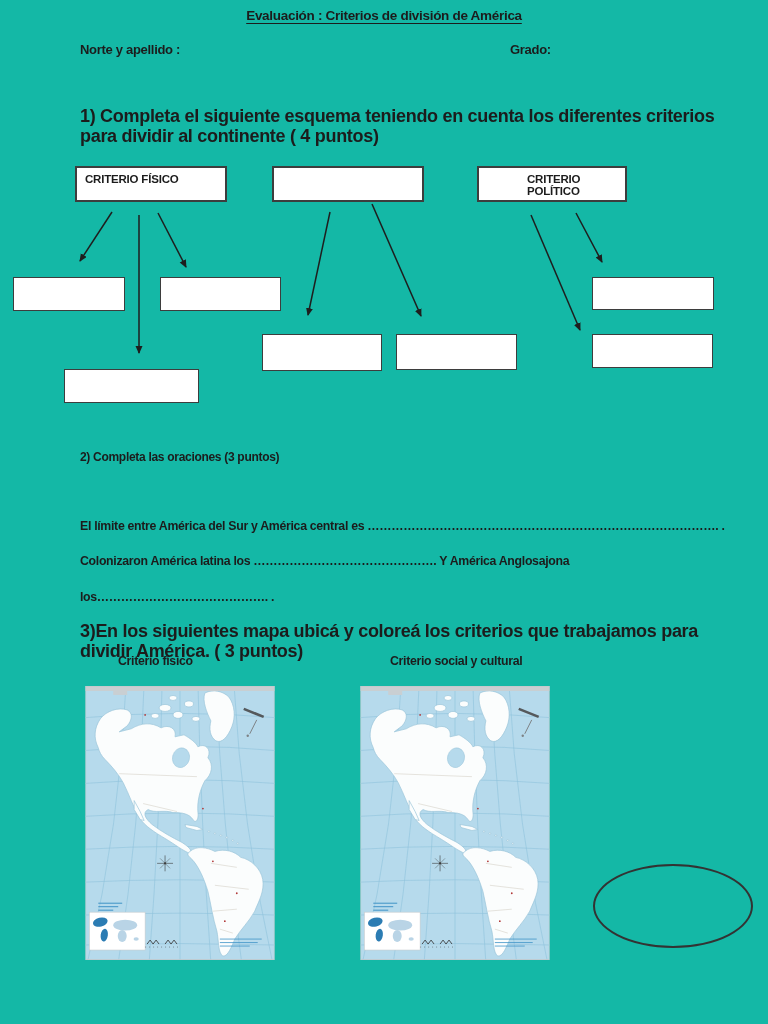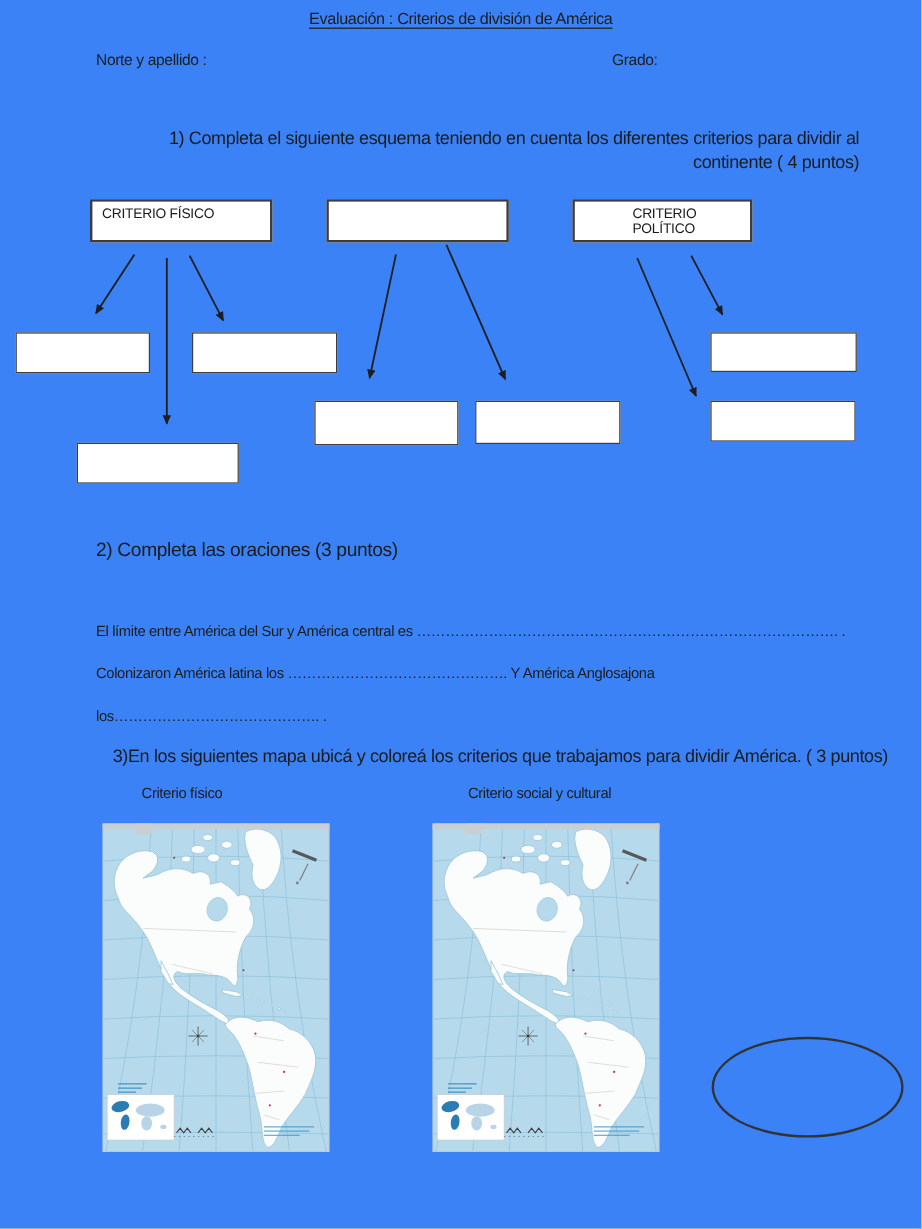--- a/index.html
+++ b/index.html
@@ -1,28 +1,28 @@
 <!DOCTYPE html>
 <html><head>
 <meta charset="utf-8">
 <style>
   html,body{margin:0;padding:0;background:#ffffff;}
   .page{
-    position:relative;width:768px;height:1024px;background:#3b82f6;overflow:hidden;
+    position:relative;width:768px;height:1024px;background:#14b8a6;overflow:hidden;
     font-family:"Liberation Sans","DejaVu Sans",sans-serif;
-    color:#1c1c1c;font-weight:400;letter-spacing:-0.3px;
+    color:#1c1c1c;font-weight:700;letter-spacing:-0.3px;
   }
   .abs{position:absolute;}
   .title{
     width:768px;text-align:center;top:8px;left:0;font-size:13.5px;
     text-decoration:underline;text-underline-offset:3px;
   }
   .fieldlabel{font-size:13px;}
-  .para{font-size:15px;line-height:20px;text-align:right;}
-  .qhead{font-size:16px;}
+  .para{font-size:18px;line-height:20px;}
+  .qhead{font-size:12px;}
   .sentence{font-size:12.3px;white-space:nowrap;}
   .dbox{
     position:absolute;background:#ffffff;border:1.6px solid #3d3d3d;
     box-sizing:border-box;font-size:11.5px;padding:5px 0 0 8px;letter-spacing:-0.2px;
   }
   .dbox.thick{border-width:2px;}
   .caption{font-size:12.3px;}
   .mapbox{position:absolute;width:190px;height:274px;}
   .mapbox svg{display:block;width:190px;height:274px;}
   .oval{

